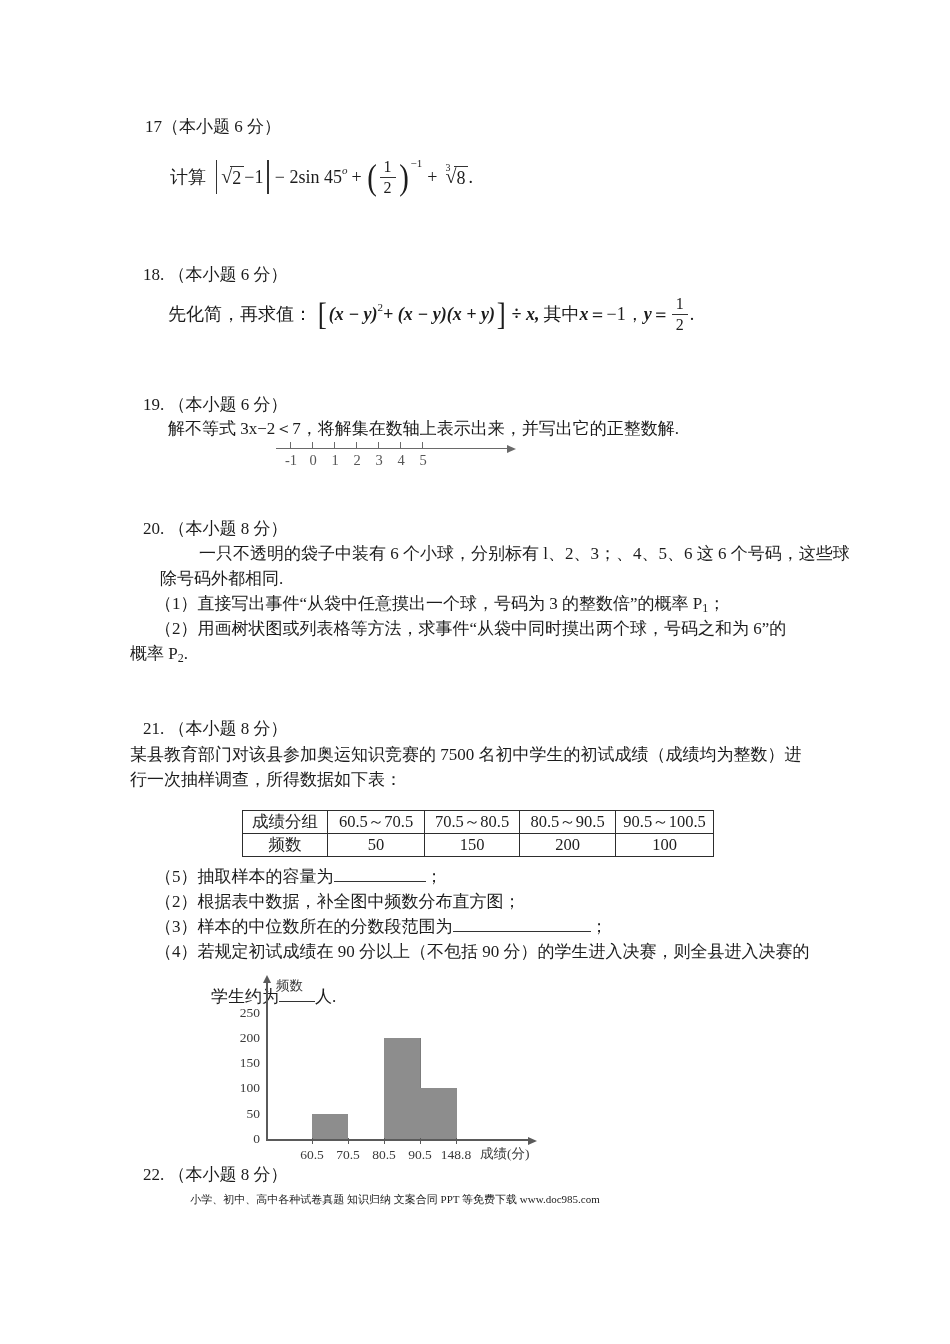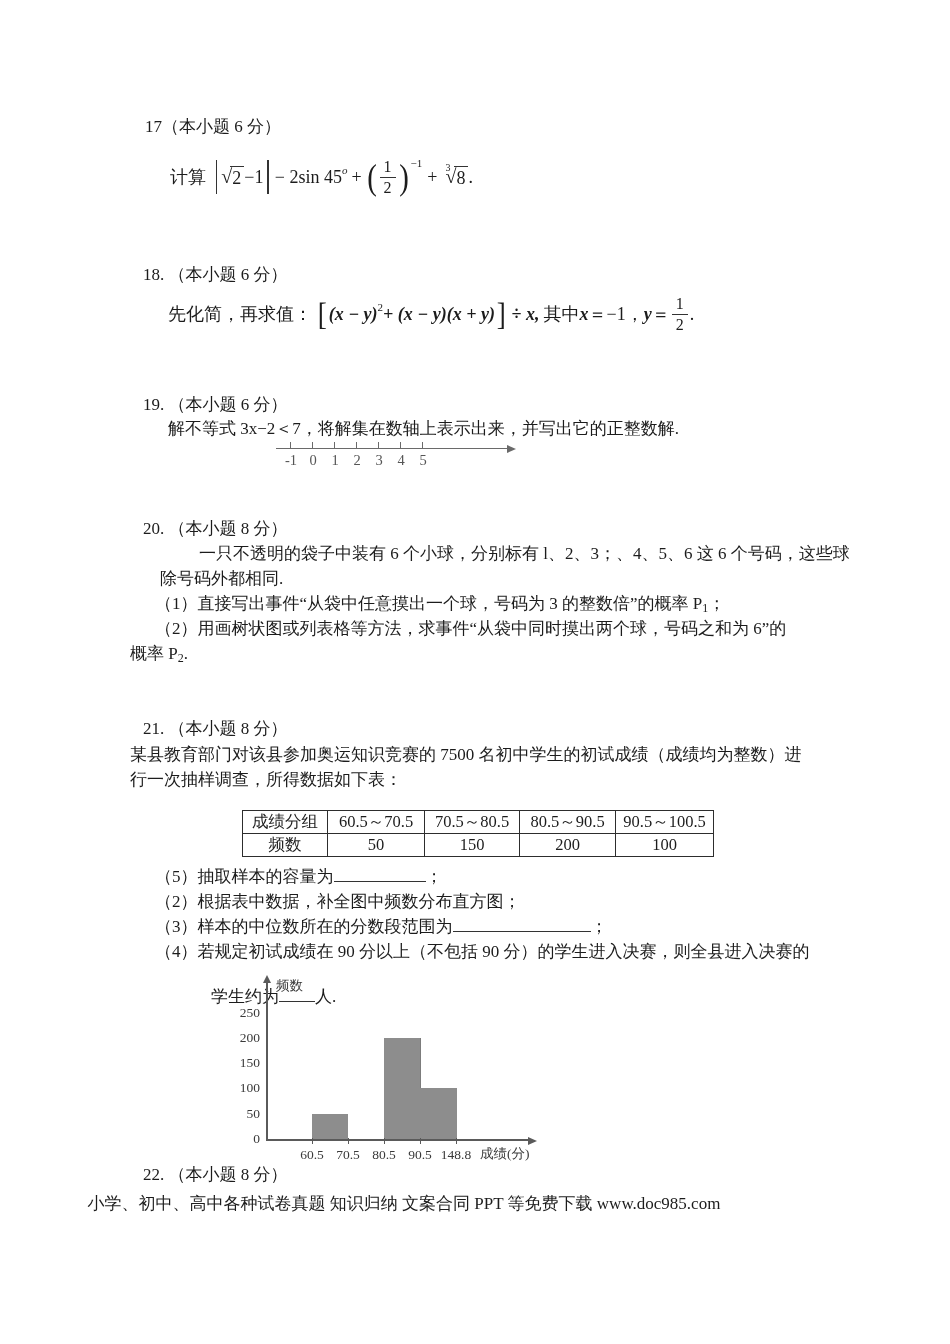--- a/index.html
+++ b/index.html
@@ -63,21 +63,21 @@
   .bar{position:absolute;bottom:0;}
   .b0{left:46px;width:36px;}
   .b2{left:118px;width:36px;border-right:1px solid #7c7c7c;}
   .b3{left:154px;width:37px;}
   .xtick{position:absolute;bottom:-5px;width:1.2px;height:6px;background:#5a5a5a;}
   .xt0{left:46px;}.xt1{left:82px;}.xt2{left:118px;}.xt3{left:154px;}.xt4{left:190px;}
   .xlbl{position:absolute;bottom:2px;width:44px;text-align:center;}
   .xl0{left:78px;}.xl1{left:114px;}.xl2{left:150px;}.xl3{left:186px;}.xl4{left:222px;}
   .xtitle{position:absolute;bottom:2px;left:268px;width:80px;}
 
-  .footer{position:absolute;top:1192px;left:0;width:790px;text-align:center;font-size:17px;padding-left:9px;}
+  .footer{position:absolute;top:1192px;left:0;width:790px;text-align:center;font-size:11px;}
 </style>
 </head>
 <body>
 
 <div class="abs-block" style="left:145px;top:115px;">17（本小题 6 分）</div>
 <div class="abs-block formula" style="left:170px;top:148px;height:58px;">
   <span class="lead">计算</span>
   <span class="abs-grp">
     <span class="abs-bar"></span>
     <span class="sqrt">

